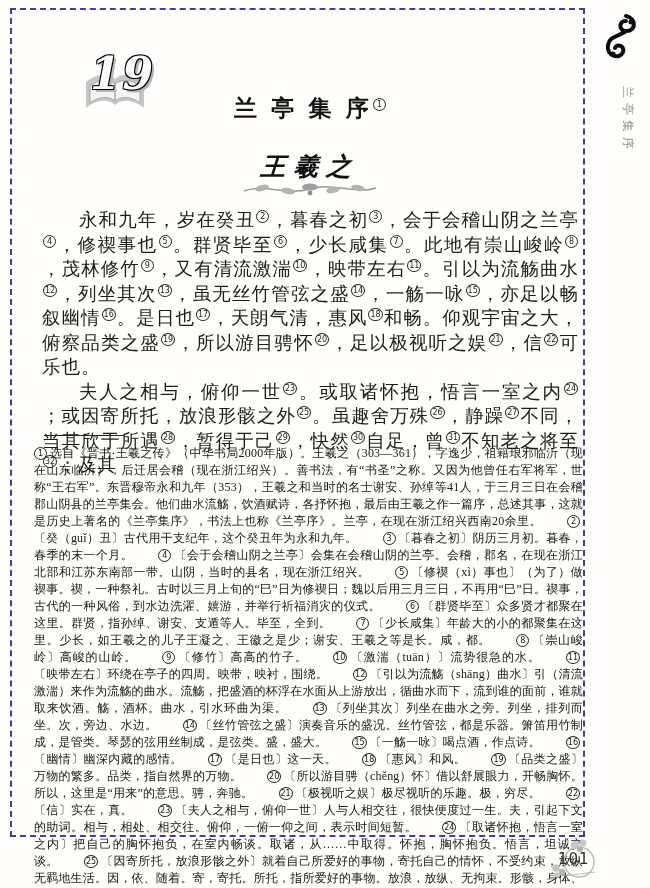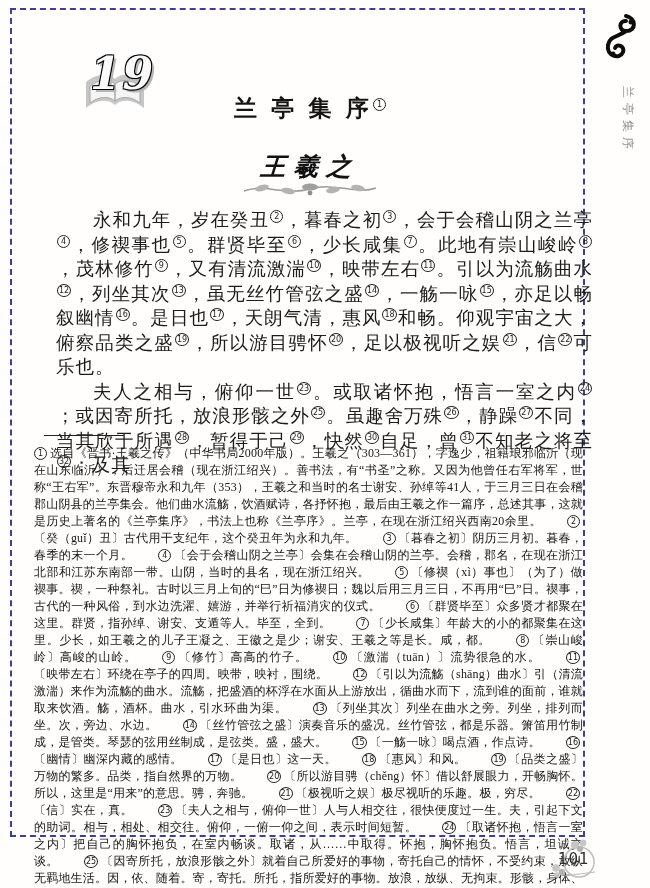--- a/index.html
+++ b/index.html
@@ -19,21 +19,21 @@
   .title{position:absolute;top:40px;left:0;right:0;text-align:center;
         font-family:"Liberation Sans","DejaVu Sans",sans-serif;font-weight:bold;
         font-size:23px;letter-spacing:0.62em;color:#141414;white-space:nowrap;margin-top:13px;}
   .title .circ{letter-spacing:0;margin-left:-10px;vertical-align:9px;}
 
   .author{position:absolute;top:110px;left:0;right:0;text-align:center;
         font-weight:bold;font-style:italic;font-size:25px;letter-spacing:8px;color:#111;
         transform:skewX(-4deg);}
   .flourish{position:absolute;top:140px;left:0;right:0;text-align:center;}
 
-  .main{position:absolute;top:168px;left:16px;width:537px;
+  .main{position:absolute;top:168px;left:2px;width:537px;
         font-size:18.5px;line-height:24.5px;text-align:justify;letter-spacing:1px;}
   .main p{margin:0;text-indent:2em;}
   .main .circ{vertical-align:7px;margin:0 1px;}
 
   .fn-sep{position:absolute;top:395px;left:4px;width:80px;border-top:1.5px solid #222;}
 
   .footnotes{position:absolute;top:405px;left:-6px;width:549px;
         font-size:12px;line-height:17px;text-align:justify;letter-spacing:0.2px;color:#161616;}
   .note{margin-right:2.1em;}
   .note .lead{margin-right:3px;vertical-align:1px;}

